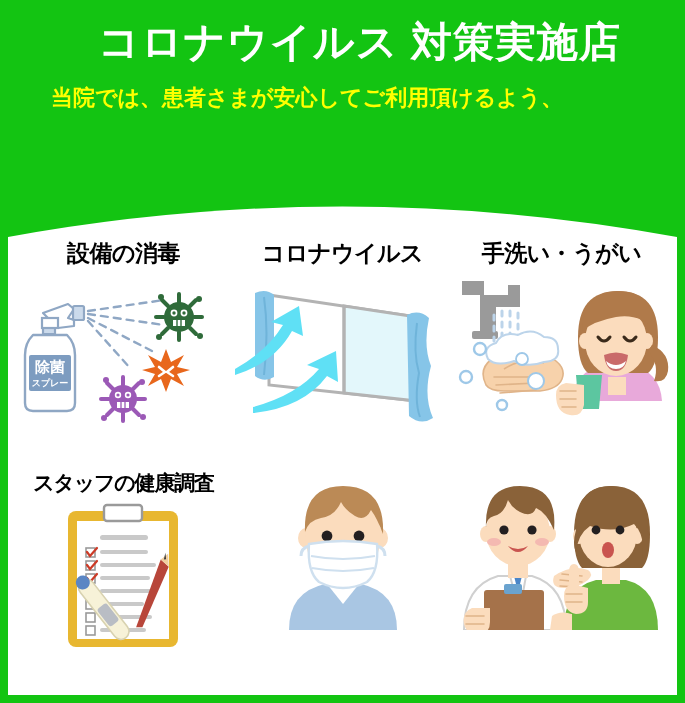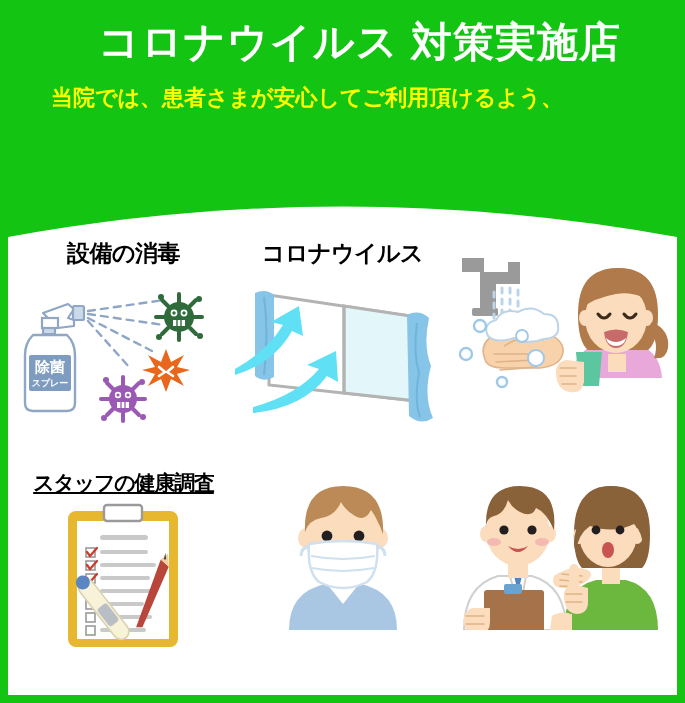--- a/index.html
+++ b/index.html
@@ -30,21 +30,21 @@
   .panel-wrap{position:absolute;left:8px;top:180px;width:669px;height:515px;}
   .panel-svg{position:absolute;left:0;top:0;}
   .panel-content{position:absolute;left:0;top:0;width:669px;height:515px;}
 
   
   .cell{position:absolute;width:223px;text-align:center;}
   .cell-label{
     color:#000000;font-weight:bold;font-size:23px;
     white-space:nowrap;line-height:1;letter-spacing:-0.5px;
   }
-  .cell-label.small{font-size:21px;letter-spacing:-1.2px;text-decoration:underline;}
+  .cell-label.small{font-size:21px;letter-spacing:-1.2px;}
   .art{position:relative;width:223px;height:150px;margin-top:8px;}
   .art svg{position:absolute;left:0;top:0;}
 
   .r1{top:62px;}
   .r2{top:292px;}
   .c1{left:4px;}
   .c2{left:223px;}
   .c3{left:442px;}
 </style>
 </head>
@@ -168,20 +168,21 @@
             <path d="M186,50 q-4,30 2,50 q-5,28 1,44" stroke="#6fb4da" stroke-width="2" fill="none"></path>
 
             <path d="M4,96 q32,-18 48,-44 l-12,-3 l28,-16 l4,30 l-11,-5 q-18,32 -57,44 Z" fill="#5fe0f5"></path>
 
             <path d="M22,134 q44,-12 66,-38 l-12,-4 l29,-14 l2,31 l-11,-6 q-24,32 -74,37 Z" fill="#5fe0f5"></path>
           </svg>
         </div>
       </div>
 
       <div class="cell r1 c3">
+        <div class="cell-label">手洗い・うがい</div>
         <div class="art">
           <svg width="223" height="150" viewBox="0 0 223 150">
 
             <path d="M12,8 L34,8 L34,22 L58,22 L58,12 L70,12 L70,34 L46,34 L46,60 L30,60 L30,22 L12,22 Z" fill="#9a9a9a"></path>
             <rect x="22" y="58" width="26" height="8" rx="2" fill="#9a9a9a"></rect>
 
             <g stroke="#bcd4ea" stroke-width="3" stroke-linecap="round" stroke-dasharray="5 6">
               <path d="M52,38 L52,72"></path>
                 <path d="M60,38 L60,66"></path>
                 <path d="M68,40 L68,74"></path>

